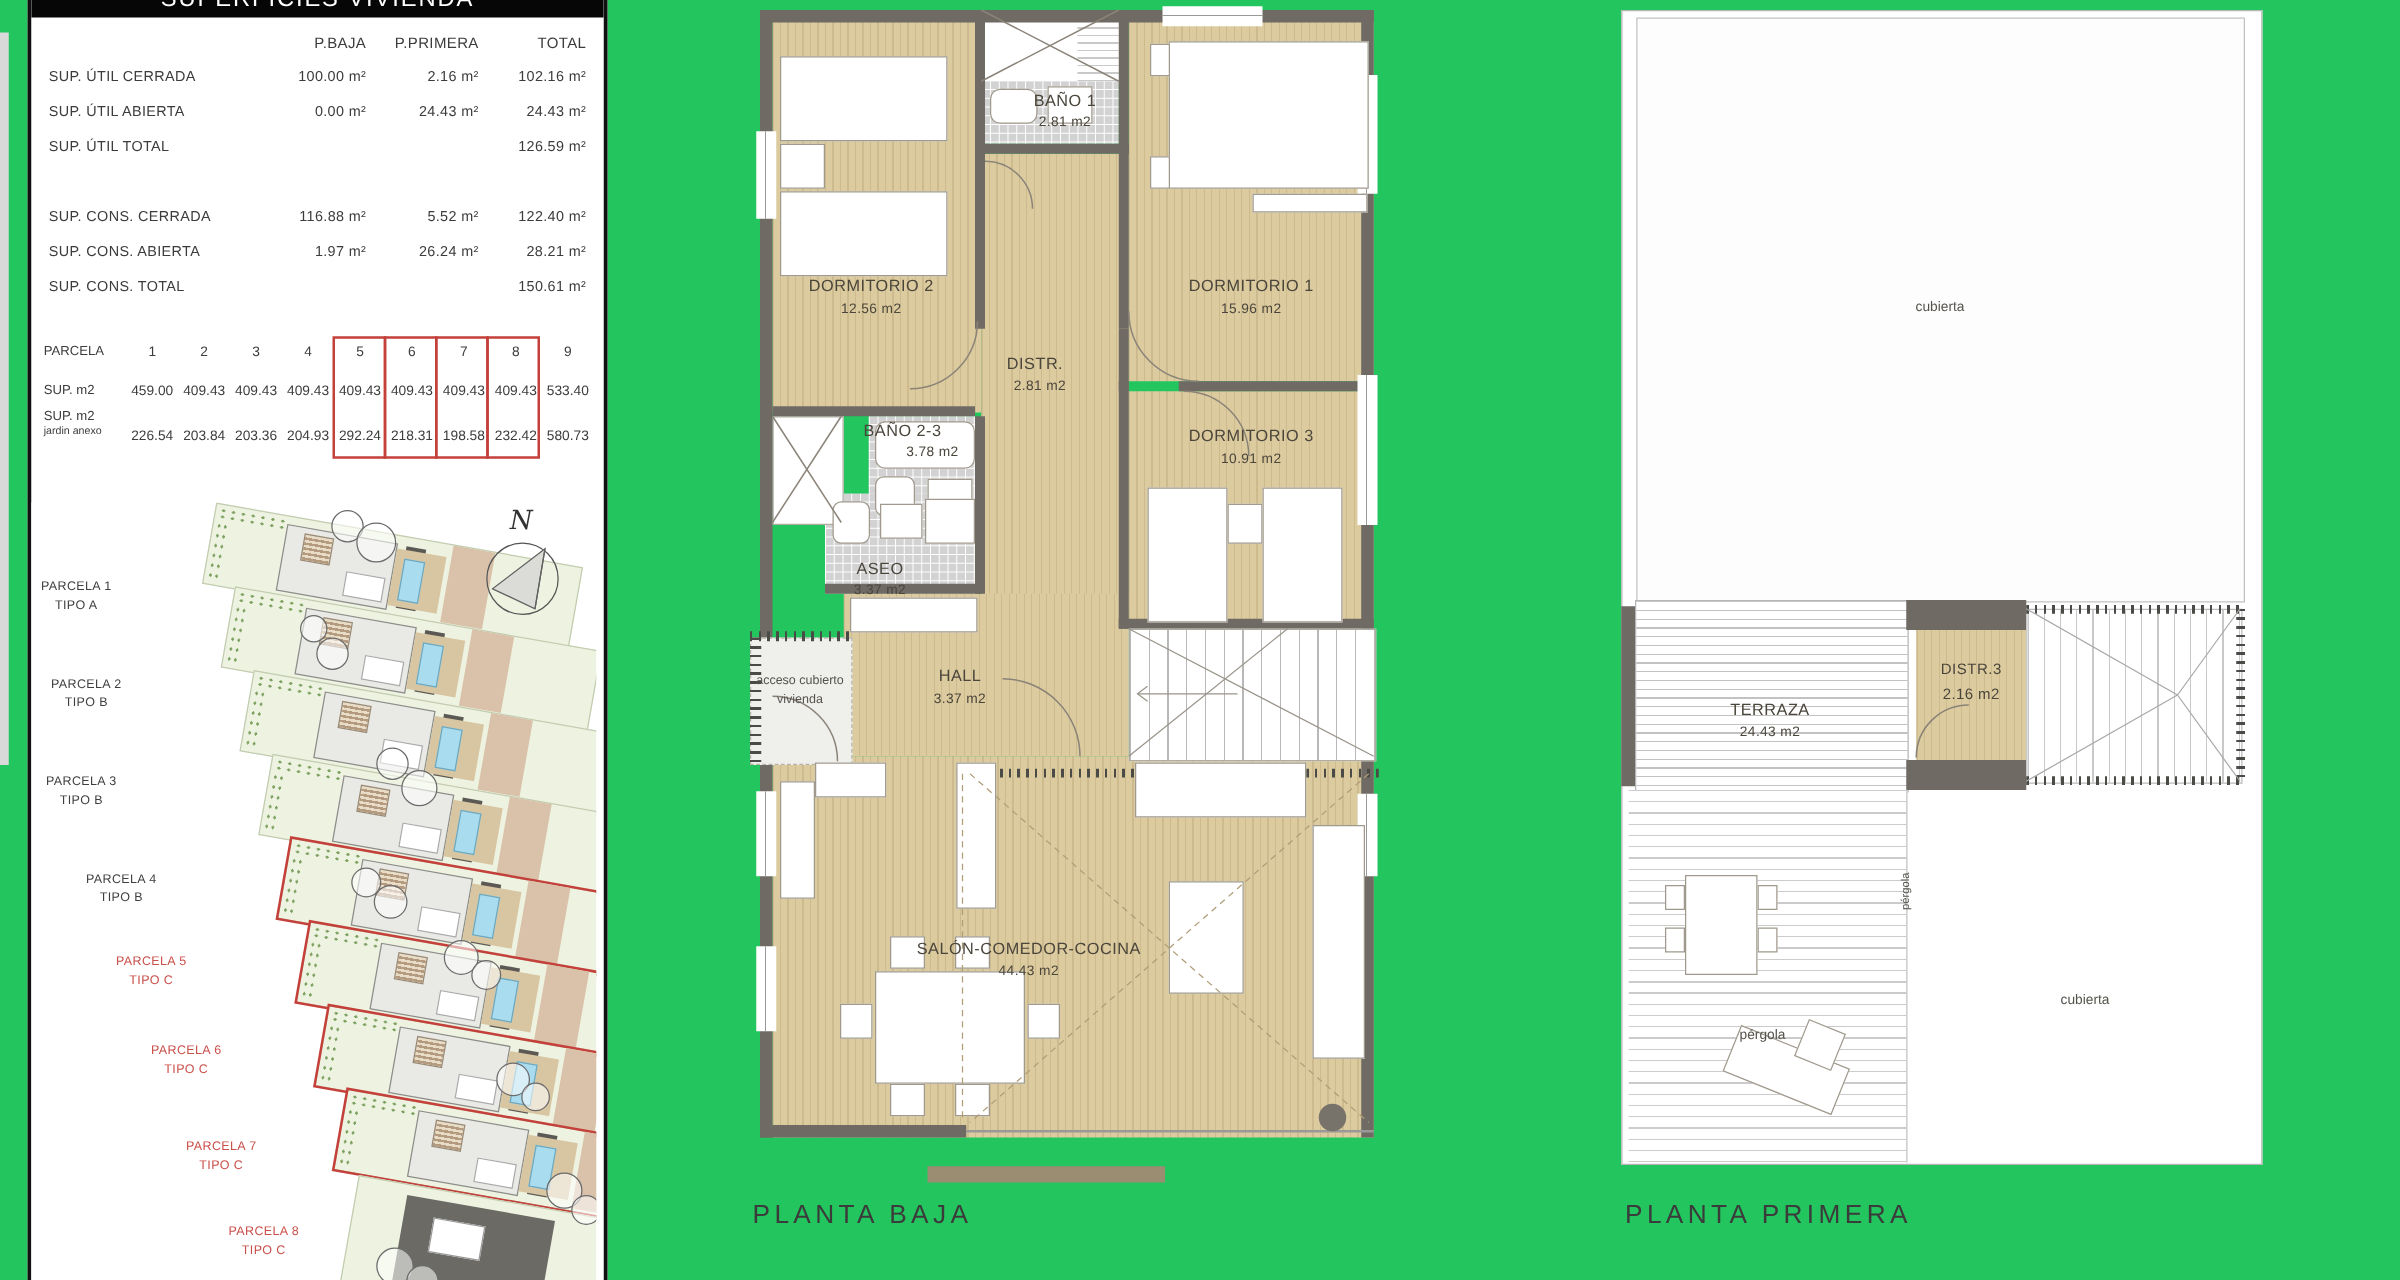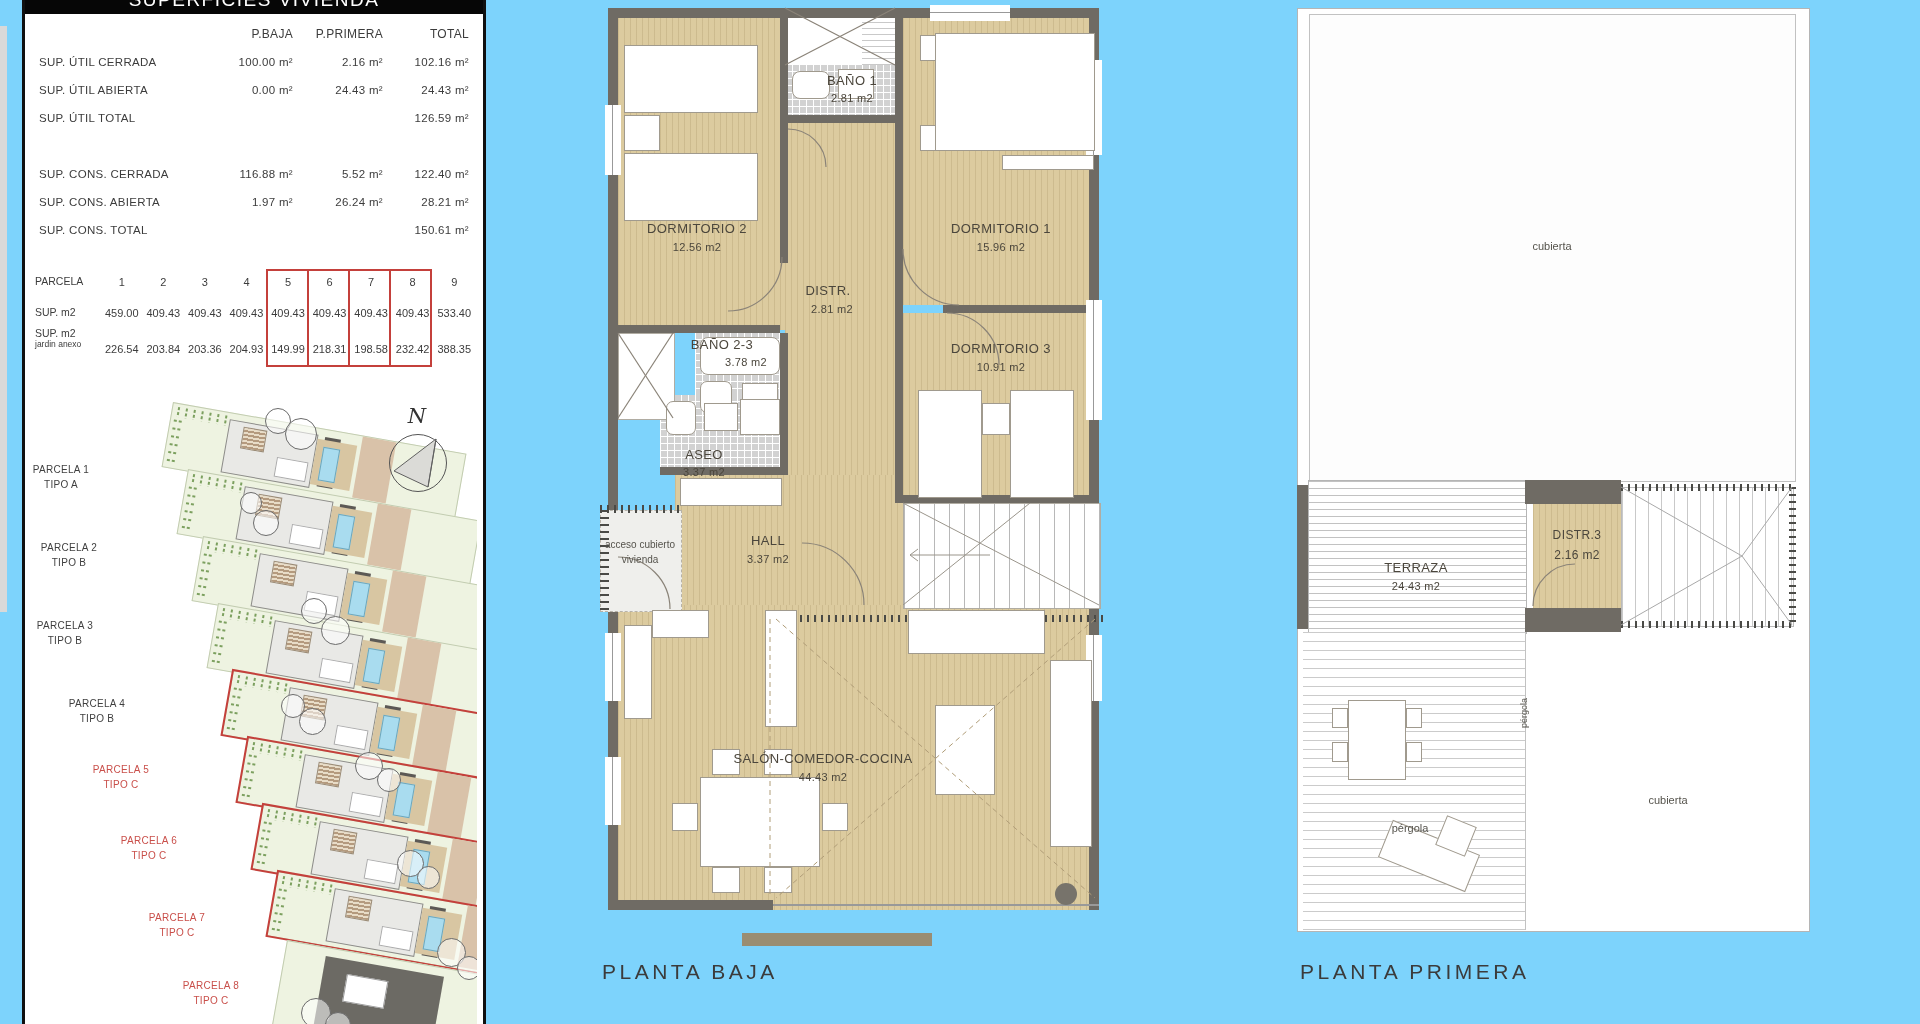--- a/index.html
+++ b/index.html
@@ -1,16 +1,16 @@
 <!DOCTYPE html>
 <html><head>
 <meta charset="utf-8">
 <style>
   html,body{margin:0;padding:0;background:#fff;}
-  #root{position:relative;width:1920px;height:1024px;background:#7dd3fc;overflow:hidden;
+  #root{position:relative;width:1920px;height:1024px;background:#22c55e;overflow:hidden;
         font-family:"Liberation Sans", sans-serif;color:#3a3a3a;}
   .abs{position:absolute;}
   
   #left-panel{left:22px;top:0;width:458px;height:1024px;background:#fff;
               border-left:3px solid #101010;border-right:3px solid #101010;overflow:hidden;}
   .blackbar{left:0;width:100%;background:#060606;color:#fff;text-align:center;
             letter-spacing:1.5px;font-size:19px;overflow:hidden;}
   #bar-clip{top:0;height:14px;}
   #bar-clip span{position:relative;top:-11px;display:inline-block;}
   #areas-table{left:14px;top:20px;width:430px;display:grid;
@@ -146,25 +146,25 @@
       <div>533.40</div>
 
       <div class="rl" style="flex-direction:column;align-items:flex-start;">
         <span>SUP. m2</span>
         <span class="jl2">jardin anexo</span>
       </div>
       <div>226.54</div>
       <div>203.84</div>
       <div>203.36</div>
       <div>204.93</div>
-      <div>149.99</div>
+      <div>292.24</div>
       <div>218.31</div>
       <div>198.58</div>
       <div>232.42</div>
-      <div>388.35</div>
+      <div>580.73</div>
     </div>
 
     <div class="abs redbox" style="left:242px;top:270px;width:41px;height:96px;"></div>
     <div class="abs redbox" style="left:283px;top:270px;width:41px;height:96px;"></div>
     <div class="abs redbox" style="left:324px;top:270px;width:41px;height:96px;"></div>
     <div class="abs redbox" style="left:365px;top:270px;width:41px;height:96px;"></div>
 
 
     <div id="siteplan" class="abs">
 

